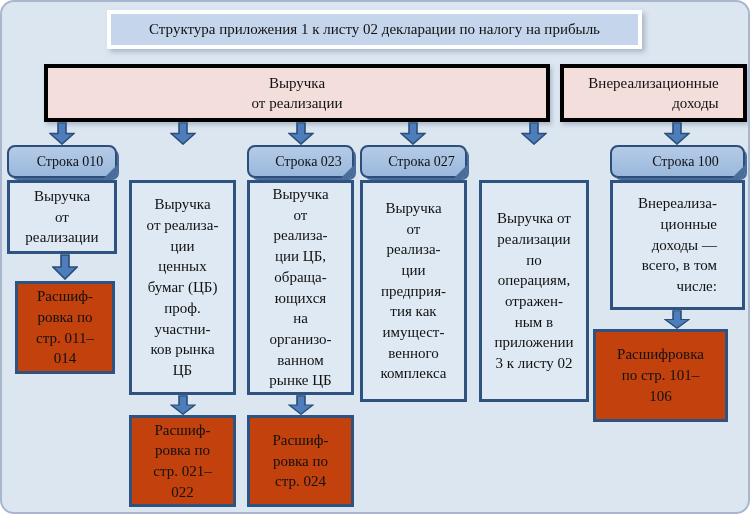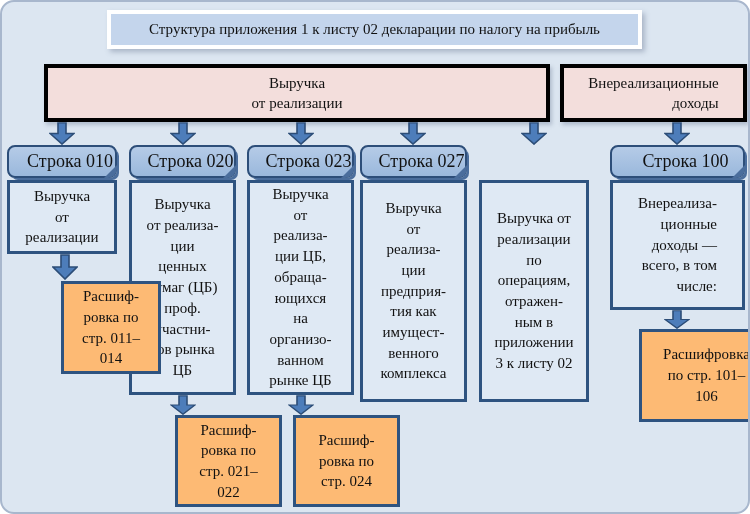--- a/index.html
+++ b/index.html
@@ -15,36 +15,36 @@
     background:#c4d5ec;border:4px solid #ffffff;
     font-size:15px;box-shadow:3px 3px 5px rgba(110,125,150,.45);
   }
   .group-box{
     background:#f3dedc;border:4px solid #000000;
     font-size:15px;line-height:1.35;box-shadow:2px 3px 4px rgba(110,125,150,.4);
   }
   .hdr-box{
     background:linear-gradient(180deg,#b5cbe7 0%,#9ab8dc 100%);
     border:2px solid #2d4e79;border-radius:8px;
-    font-size:18px;box-shadow:3px 3px 0 -1px #4a6d9c;
+    font-size:14px;box-shadow:3px 3px 0 -1px #4a6d9c;
     overflow:visible;
     padding-left:16px;
   }
   .hdr-box::after{
     content:"";position:absolute;right:-2px;bottom:-2px;width:13px;height:13px;
     background:#4a6d9c;border-radius:2px 0 9px 0;
     clip-path:polygon(100% 0,100% 100%,0 100%);
   }
   .body-box{
     background:#dfe9f4;border:3px solid #2e5380;
     font-size:15px;line-height:1.38;
   }
   .detail-box{
-    background:#fdba74;border:3px solid #2e5380;
-    font-size:15px;line-height:1.38;margin-left:46px;
+    background:#c2410c;border:3px solid #2e5380;
+    font-size:15px;line-height:1.38;
   }
   .arrow svg{display:block;width:100%;height:100%;}
 </style>
 </head>
 <body>
 
 <div id="canvas">
 
   <div class="abs ctext title-box" style="left:105px;top:8px;width:535px;height:39px;">Структура приложения 1 к листу 02 декларации по налогу на прибыль</div>
 
@@ -78,21 +78,20 @@
         <polygon points="9,1 17,1 17,13 25,13 13,25 1,13 9,13" fill="#4d7dba" stroke="#2c4d77" stroke-width="1.6"></polygon>
       </svg>
     </div>
   <div class="abs arrow" style="left:662px;top:120px;width:26px;height:23px;">
       <svg viewBox="0 0 26 26" preserveAspectRatio="none">
         <polygon points="9,1 17,1 17,13 25,13 13,25 1,13 9,13" fill="#4d7dba" stroke="#2c4d77" stroke-width="1.6"></polygon>
       </svg>
     </div>
 
   <div class="abs ctext hdr-box" style="left:5px;top:143px;width:110px;height:33px;">Строка 010</div>
-  <div class="abs ctext hdr-box" style="left:127px;top:143px;width:107px;height:33px;">Строка 020</div>
   <div class="abs ctext hdr-box" style="left:245px;top:143px;width:107px;height:33px;">Строка 023</div>
   <div class="abs ctext hdr-box" style="left:358px;top:143px;width:107px;height:33px;">Строка 027</div>
   <div class="abs ctext hdr-box" style="left:608px;top:143px;width:135px;height:33px;">Строка 100</div>
 
   <div class="abs ctext body-box" style="left:5px;top:178px;width:110px;height:74px;">Выручка
 от
 реализации</div>
   <div class="abs ctext body-box" style="left:127px;top:178px;width:107px;height:215px;">Выручка
 от реализа-
 ции

